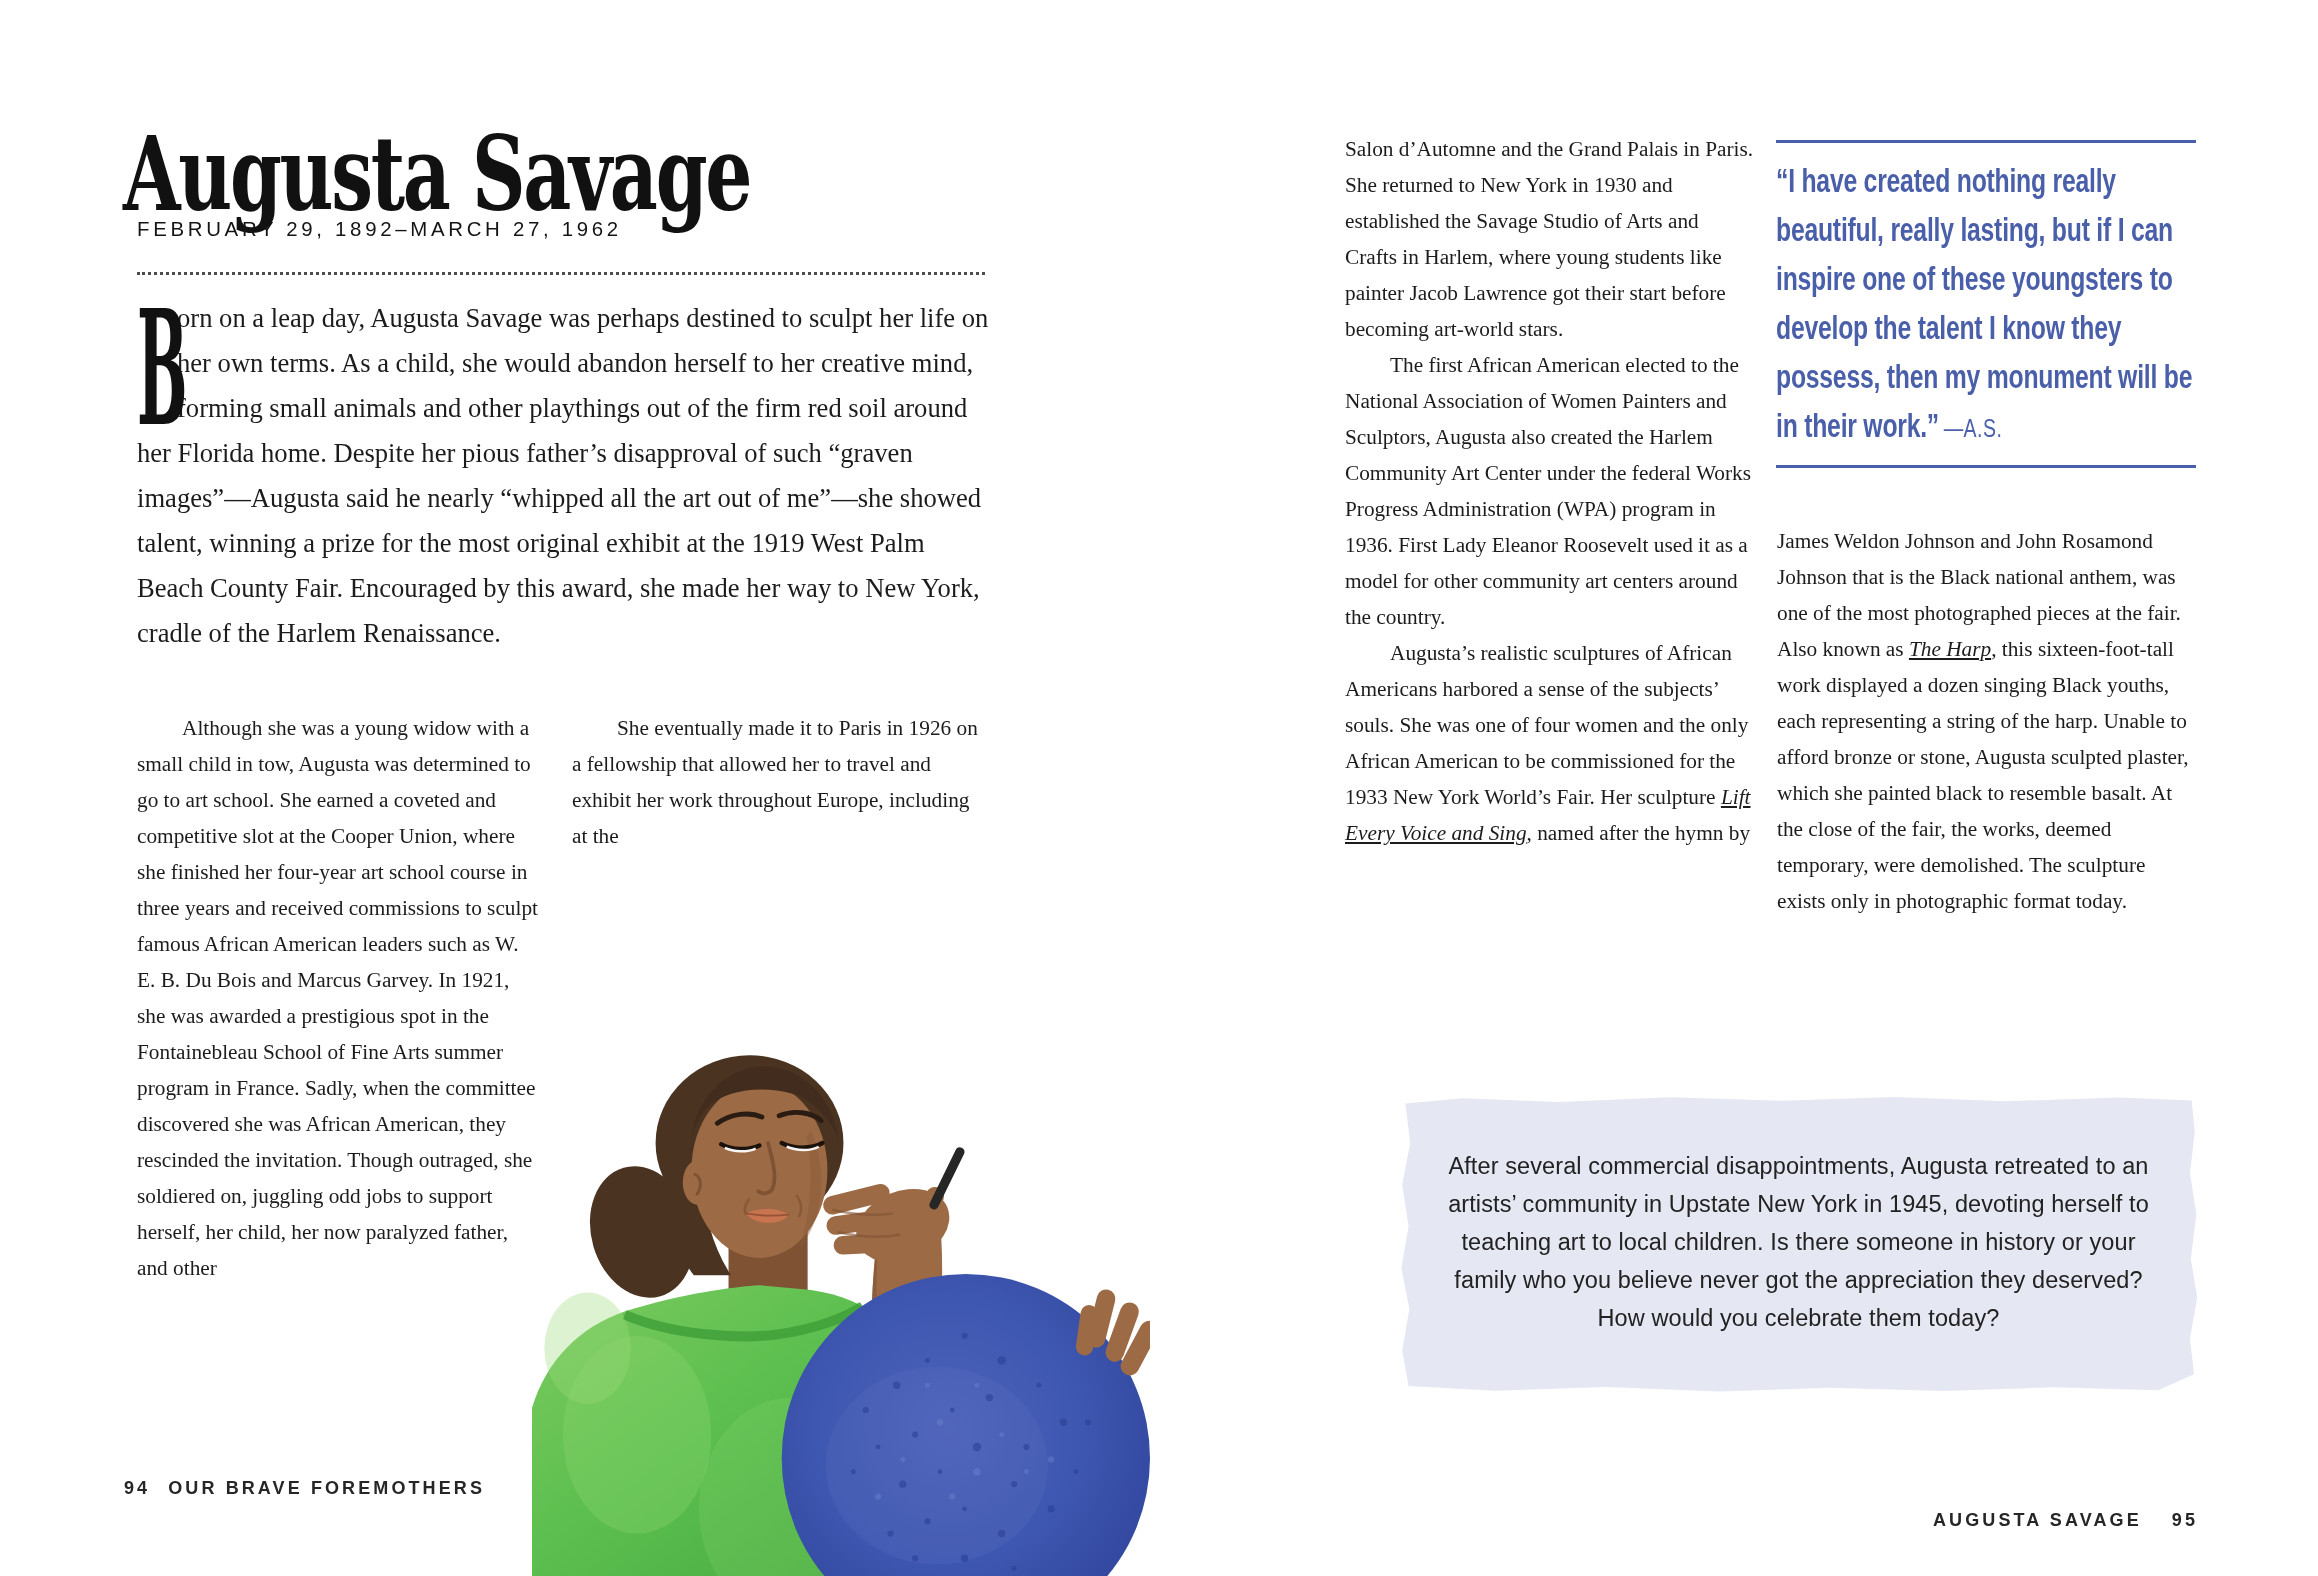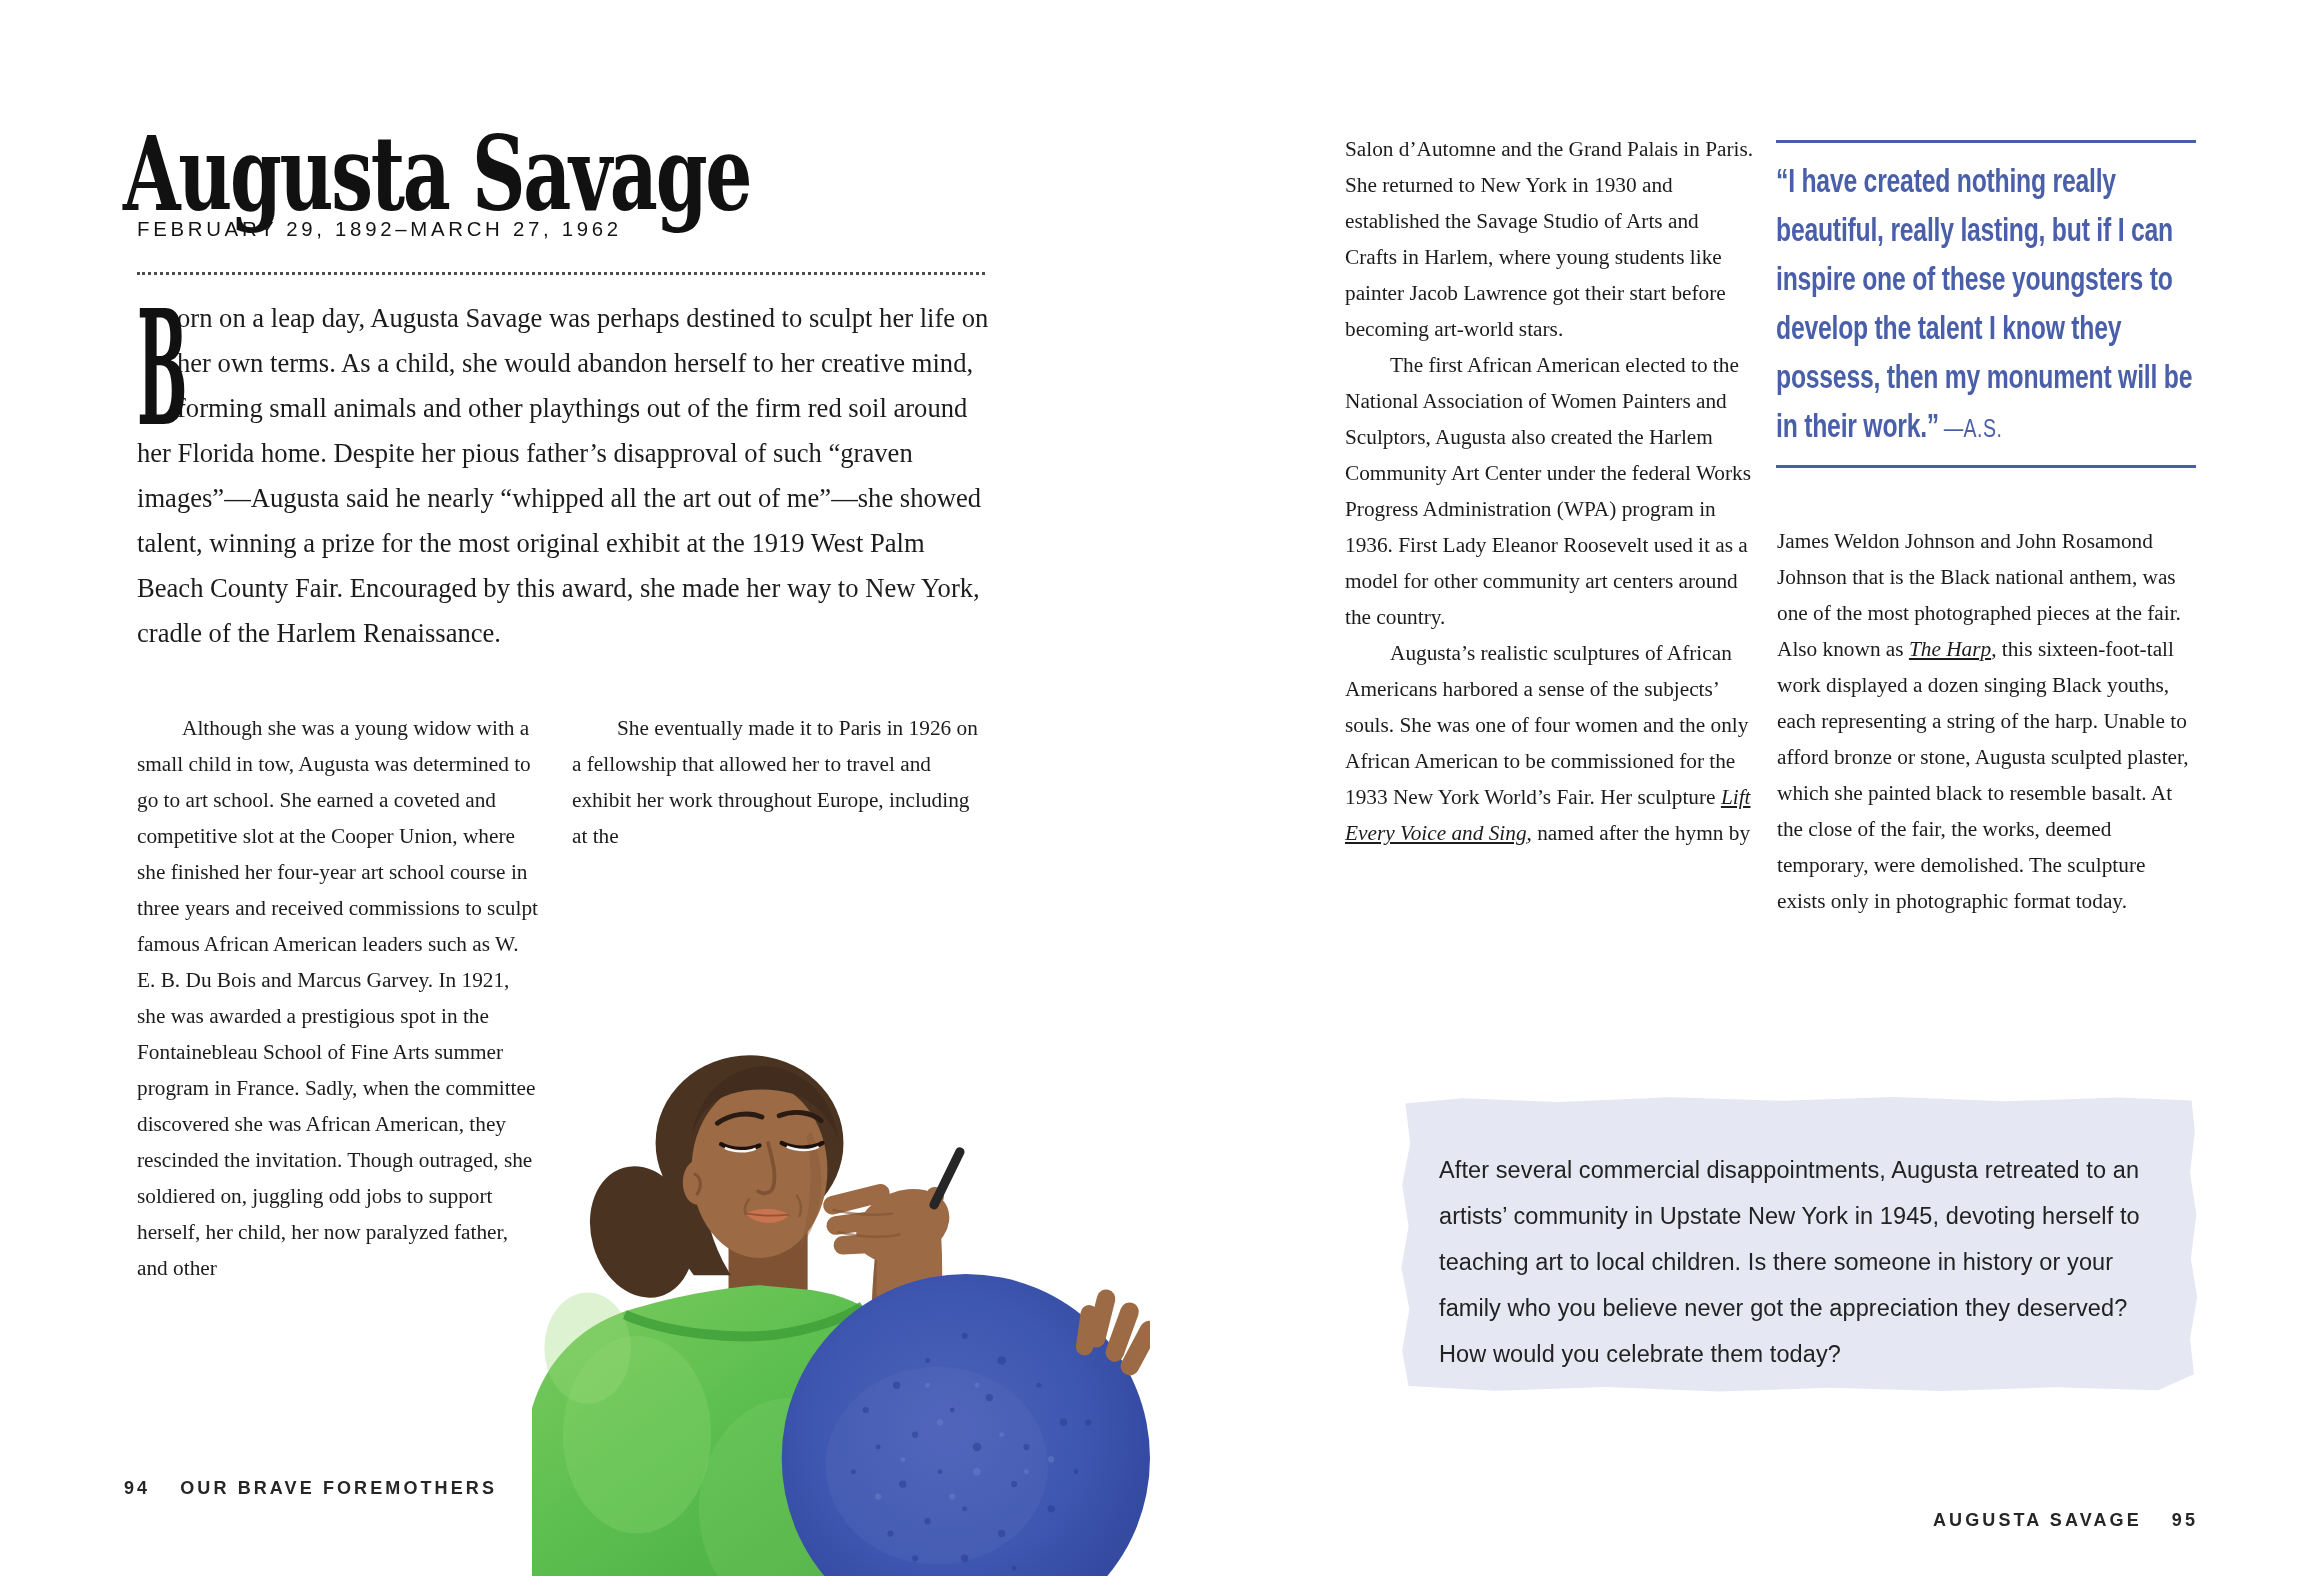--- a/index.html
+++ b/index.html
@@ -45,21 +45,21 @@
   .body-col p{margin:0;}
   .body-col p.indent{text-indent:45px;}
   #lp-col1{left:137px;top:710px;width:403px;}
   #lp-col2{left:572px;top:710px;width:413px;}
 
   #footer-left{
     left:124px;top:1478px;
     font-family:"Liberation Sans", sans-serif;font-weight:bold;
     font-size:18px;letter-spacing:3.1px;color:#262626;white-space:nowrap;
   }
-  #footer-left .pgnum{margin-right:30px;}
+  #footer-left .pgnum{margin-right:18px;}
 
   
   #rp-col1{left:1345px;top:131px;width:409px;}
   #rp-col2{left:1777px;top:523px;width:418px;}
   em{font-style:italic;text-decoration:underline;}
 
   .quote-rule{
     left:1776px;width:420px;height:0;border-top:3.7px solid #4a5fa9;
   }
   #quote-rule-top{top:140px;}
@@ -78,23 +78,23 @@
   #callout{
     left:1399px;top:1096px;width:799px;height:296px;
     background:#e5e7f2;
     clip-path:polygon(0.8% 2.5%, 8% 0.8%, 20% 2%, 34% 0.4%, 48% 1.6%, 62% 0.3%,
       76% 1.8%, 90% 0.5%, 99.2% 1.5%, 99.6% 12%, 99% 26%, 99.8% 40%, 99.1% 55%,
       99.9% 68%, 99% 82%, 99.5% 94%, 95% 99.4%, 82% 98.4%, 68% 99.7%, 54% 98.6%,
       40% 99.8%, 26% 98.3%, 12% 99.6%, 1.2% 98%, 0.4% 86%, 1.3% 72%, 0.3% 58%,
       1.2% 44%, 0.4% 30%, 1.4% 16%);
   }
   #callout-text{
-    padding:51px 40px 0 40px;text-align:left;
+    padding:51px 40px 0 40px;text-align:center;
     font-family:"Liberation Sans", sans-serif;font-weight:normal;
-    font-size:23.5px;line-height:46px;letter-spacing:0.1px;color:#222222;
+    font-size:23.5px;line-height:38px;letter-spacing:0.1px;color:#222222;
   }
 
   #footer-right{
     right:121px;top:1510px;text-align:left;
     font-family:"Liberation Sans", sans-serif;font-weight:bold;
     font-size:18px;letter-spacing:3.1px;color:#262626;white-space:nowrap;
   }
   #footer-right .label{margin-right:30px;}
 
   #illustration{left:532px;top:1039px;width:618px;height:538px;}

